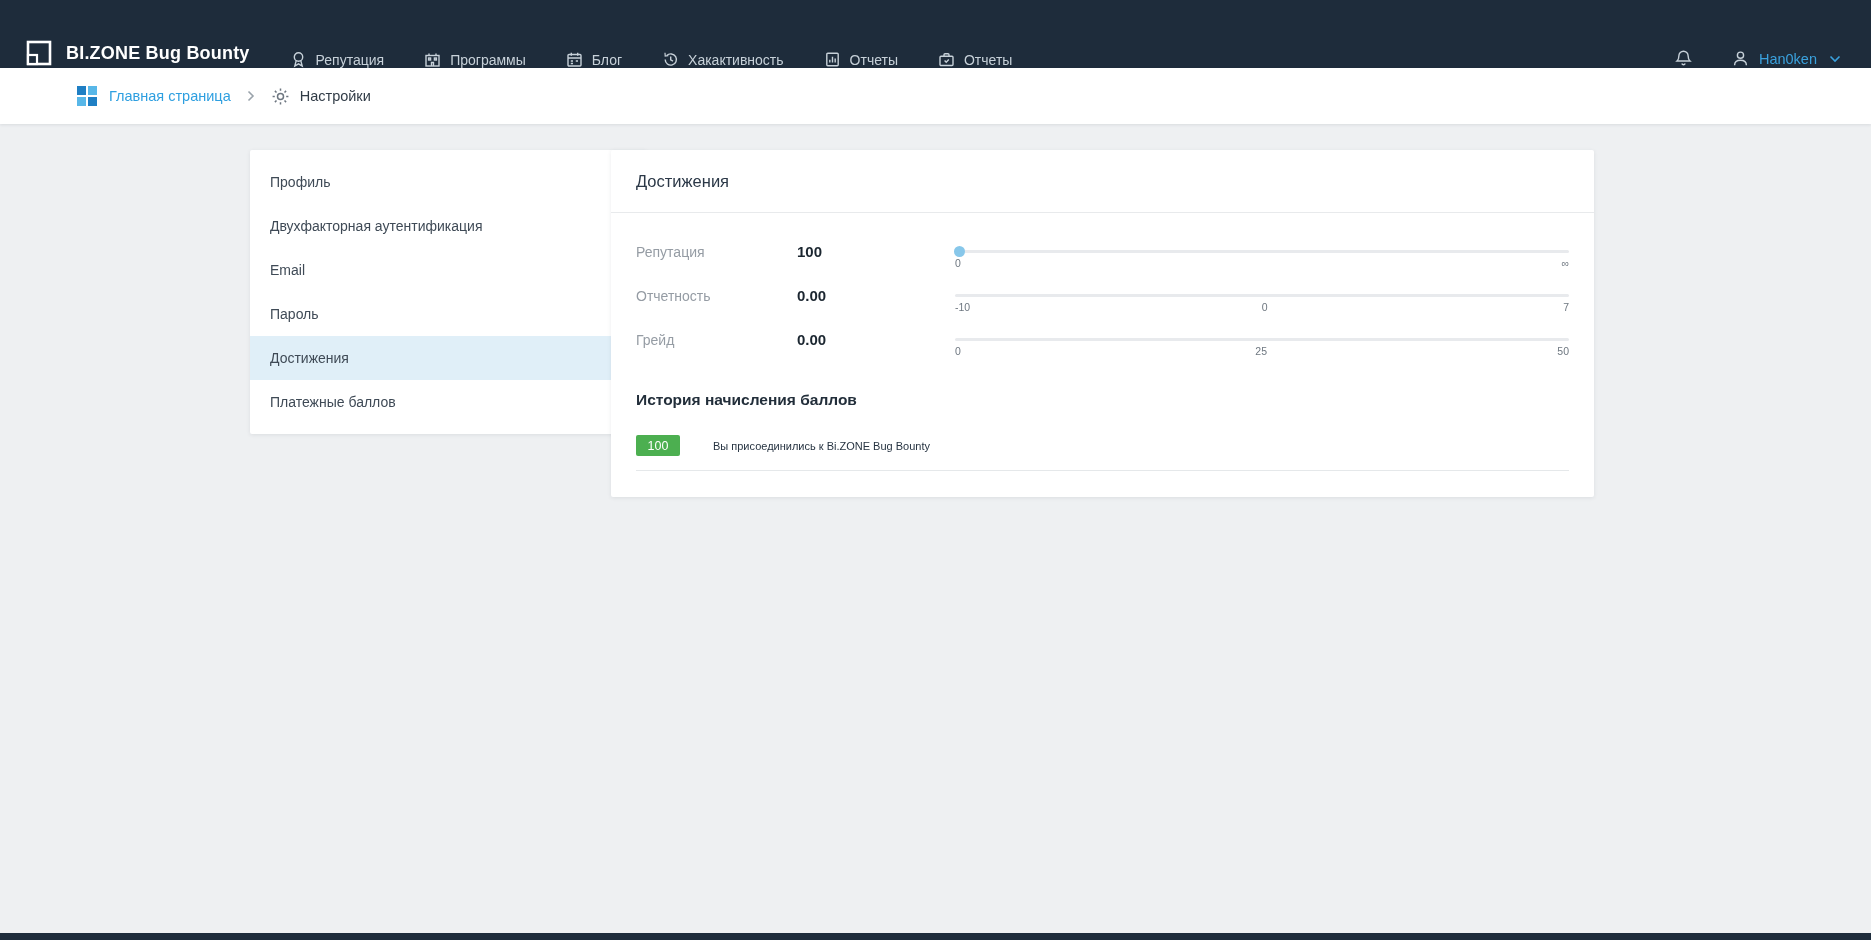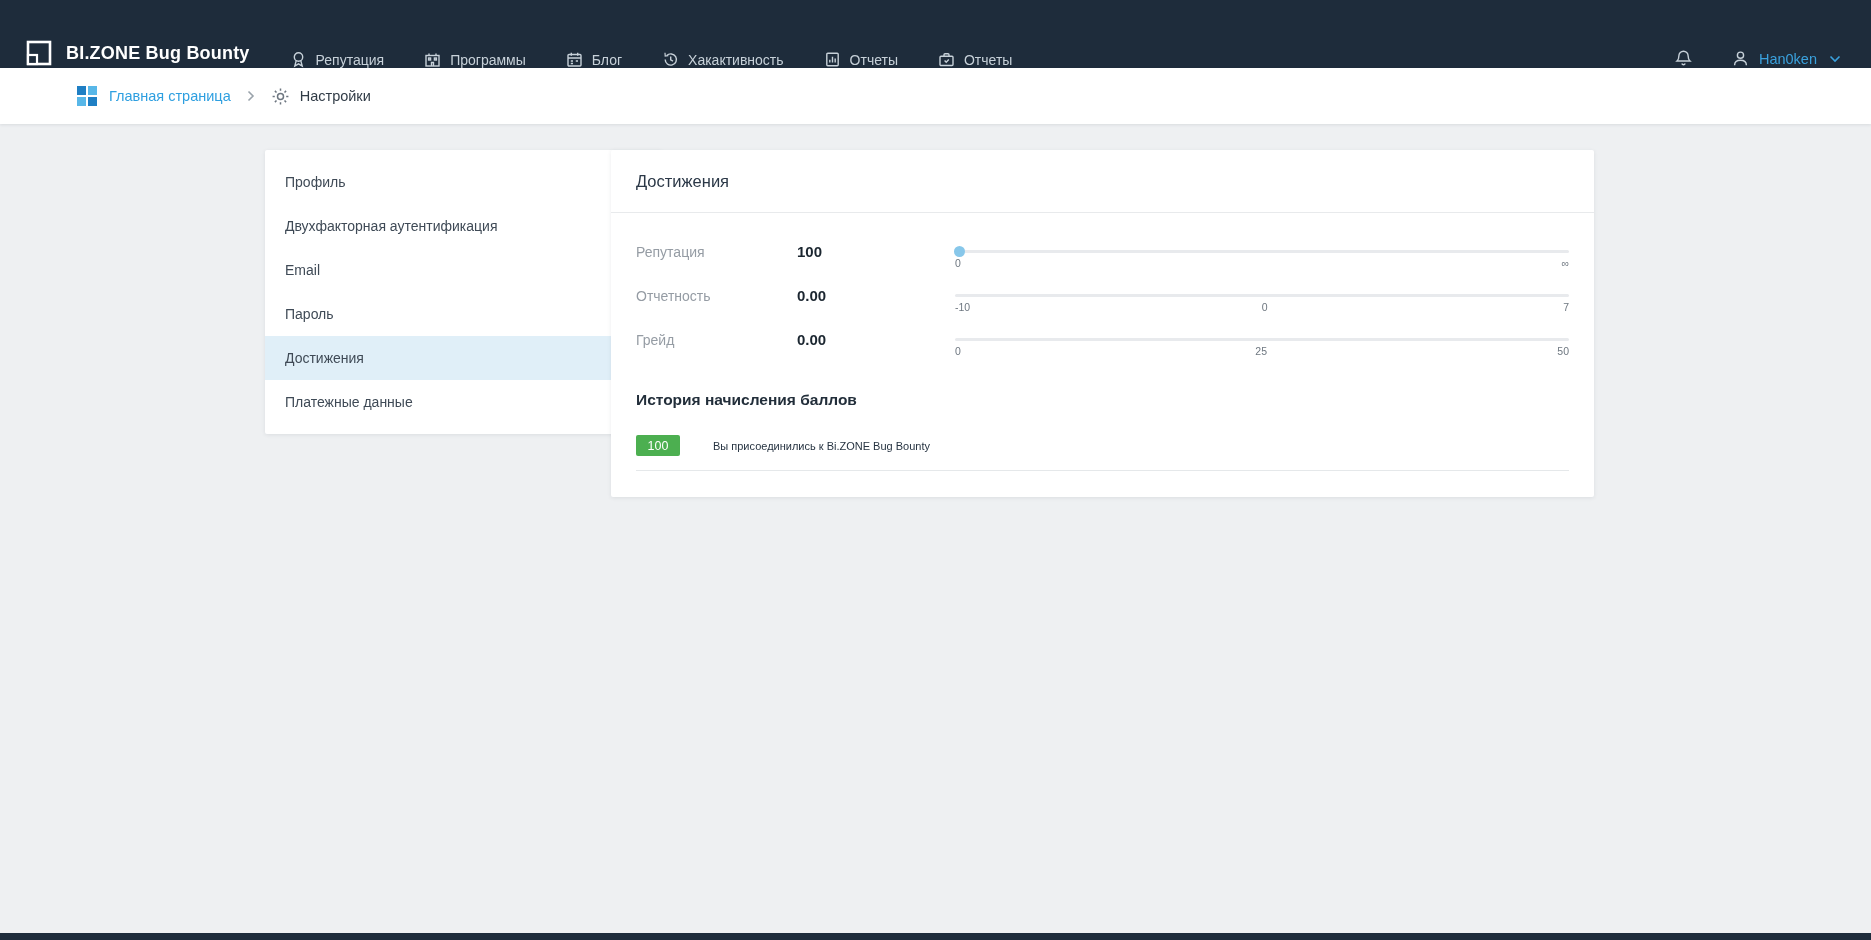--- a/index.html
+++ b/index.html
@@ -55,21 +55,21 @@
 
   
   .content { position: relative; width: 100%; height: calc(940px - 66px - 56px); }
 
   .card {
     position: absolute;
     background: #ffffff;
     border-radius: 2px;
     box-shadow: 0 1px 4px rgba(30,44,59,0.09);
   }
-  .menu-card { left: 265px; top: 26px; width: 397px; padding: 10px 0; }
+  .menu-card { left: 250px; top: 26px; width: 397px; padding: 10px 0; }
   .menu-item {
     height: 44px; display: flex; align-items: center;
     padding: 0 20px; font-size: 14px; color: #3f4a56; cursor: pointer;
     white-space: nowrap; overflow: hidden;
   }
   .menu-item.active { background: #e0eff8; }
 
   .main-card { left: 611px; top: 26px; width: 983px; padding-bottom: 26px; }
   .card-header {
     height: 63px; display: flex; align-items: center;
@@ -240,21 +240,21 @@
     <div class="menu-item">
       <span>Email</span>
     </div>
     <div class="menu-item">
       <span>Пароль</span>
     </div>
     <div class="menu-item active">
       <span>Достижения</span>
     </div>
     <div class="menu-item">
-      <span>Платежные данные</span>
+      <span>Платежные баллов</span>
     </div>
   </div>
 
   <div class="card main-card">
     <div class="card-header">Достижения</div>
 
     <div class="metrics">
 
       <div class="metric-row">
         <div class="metric-label">Репутация</div>

